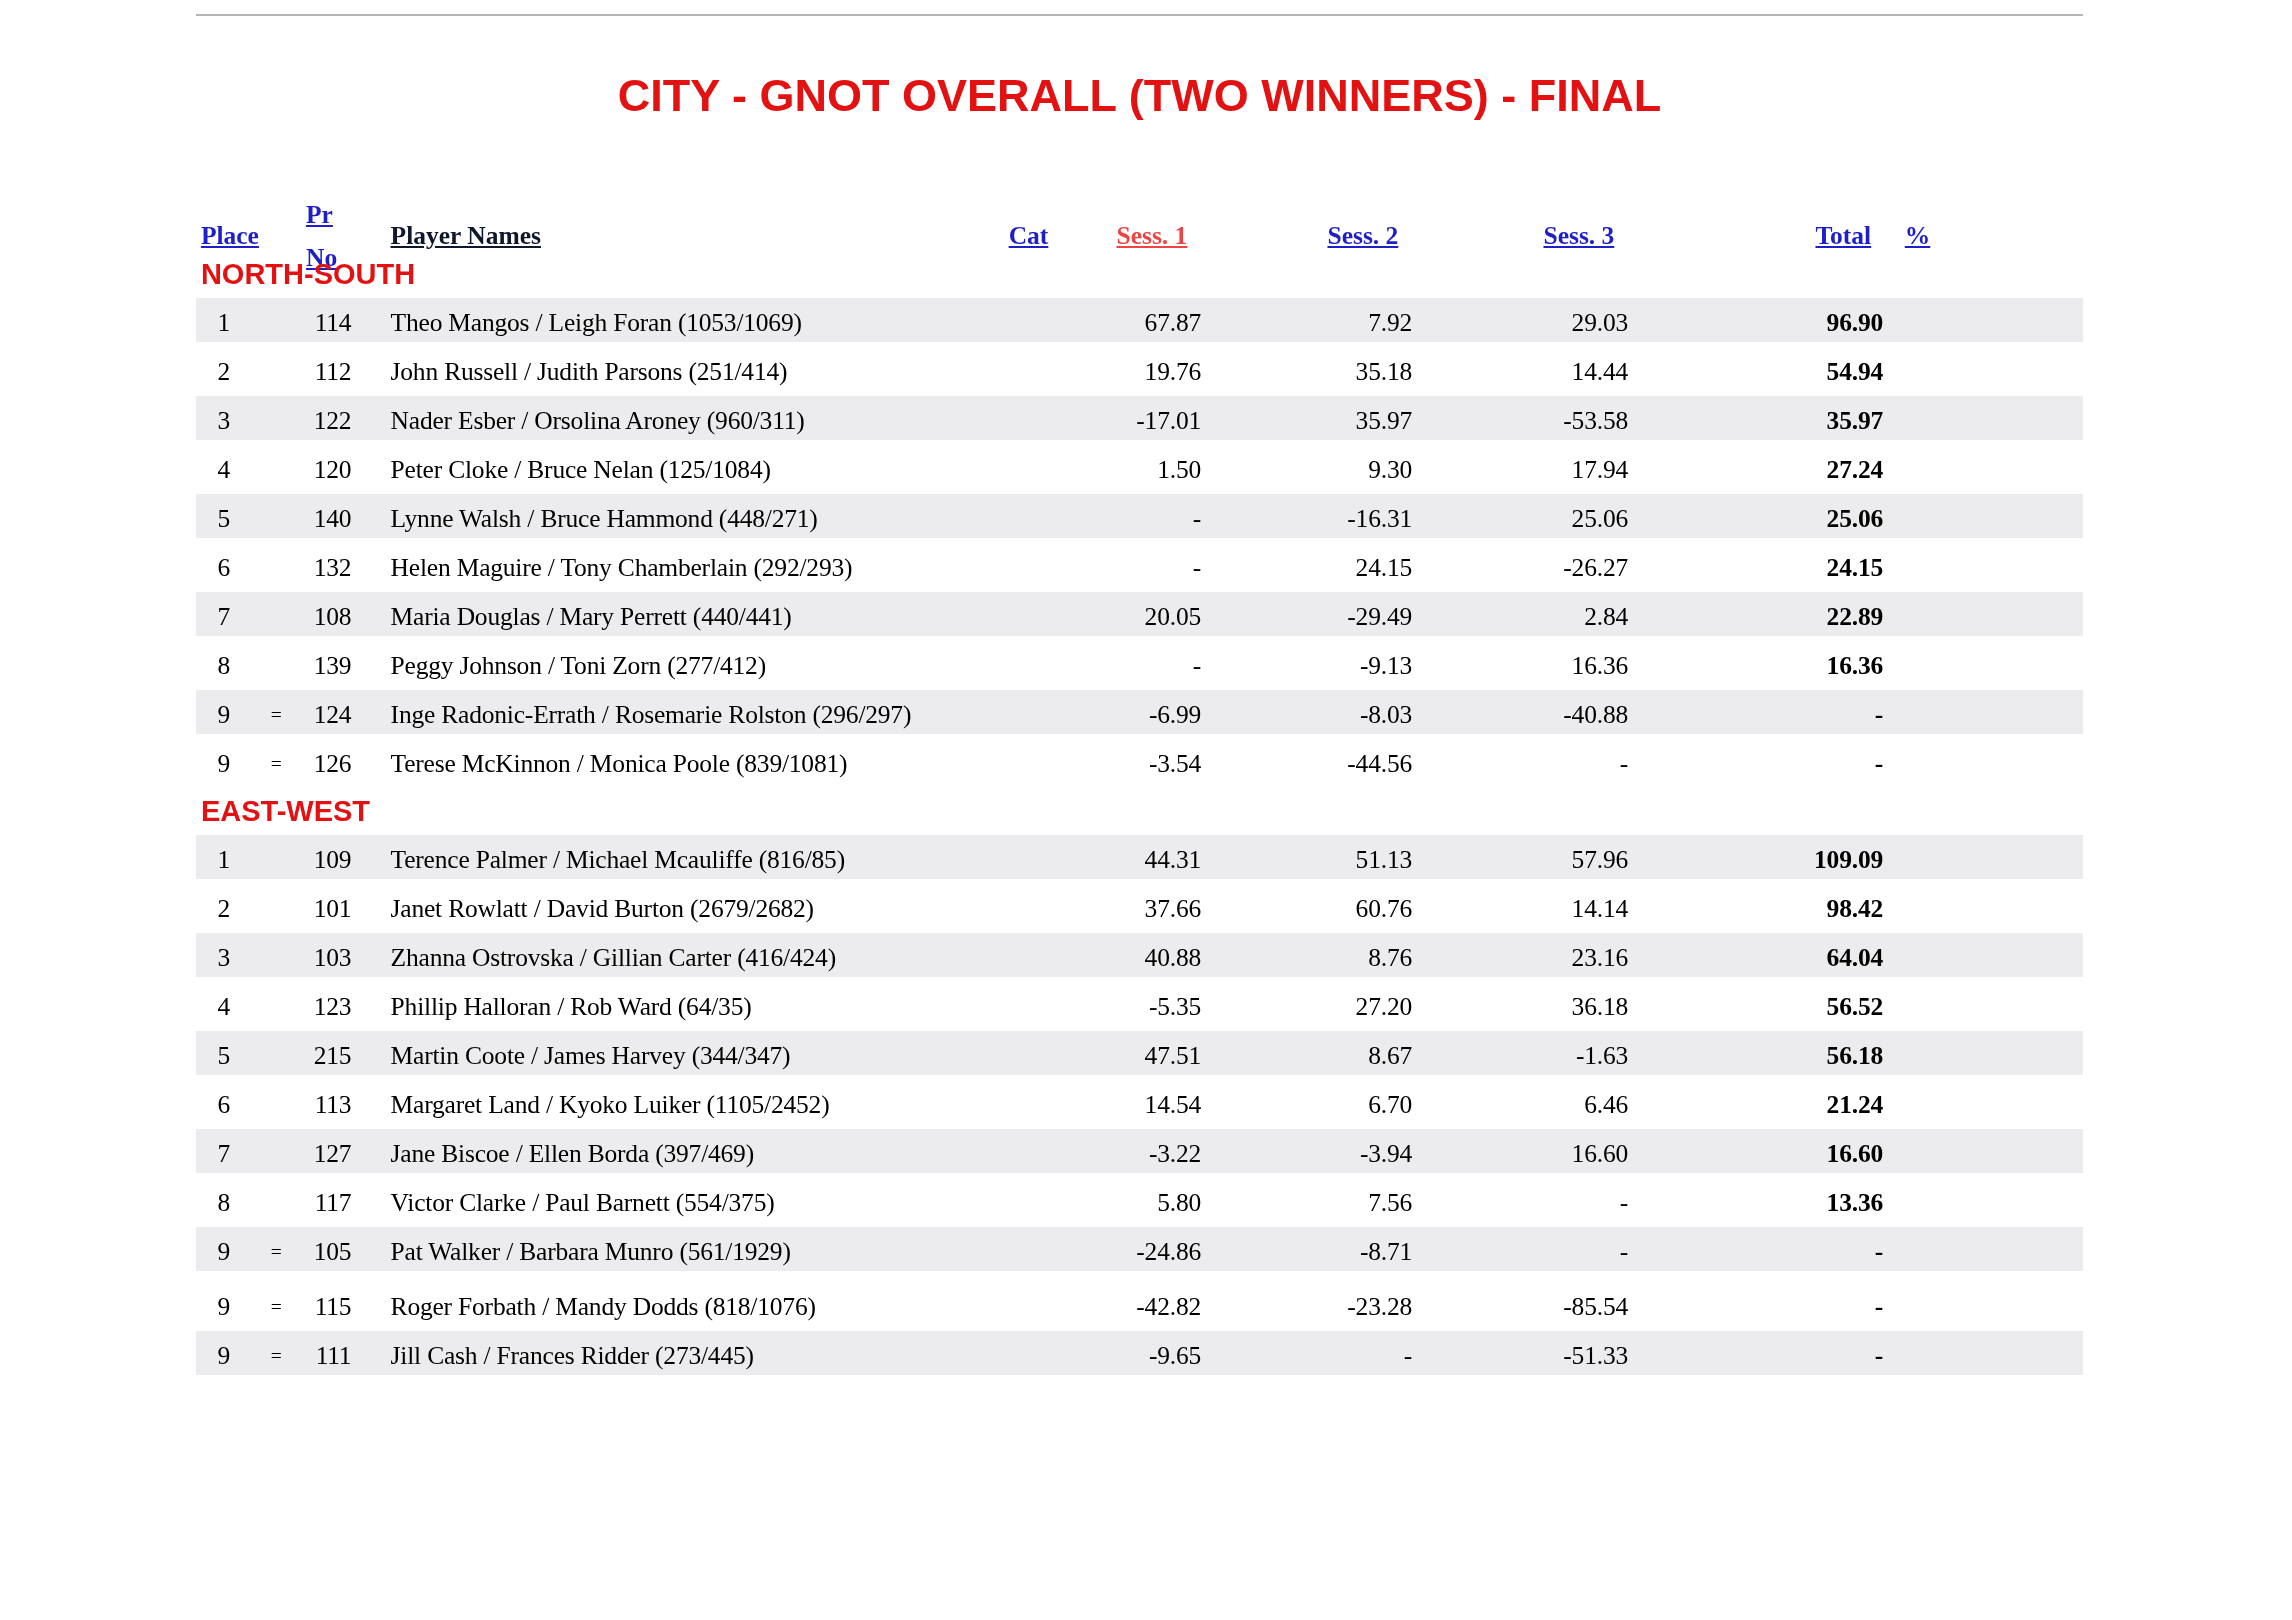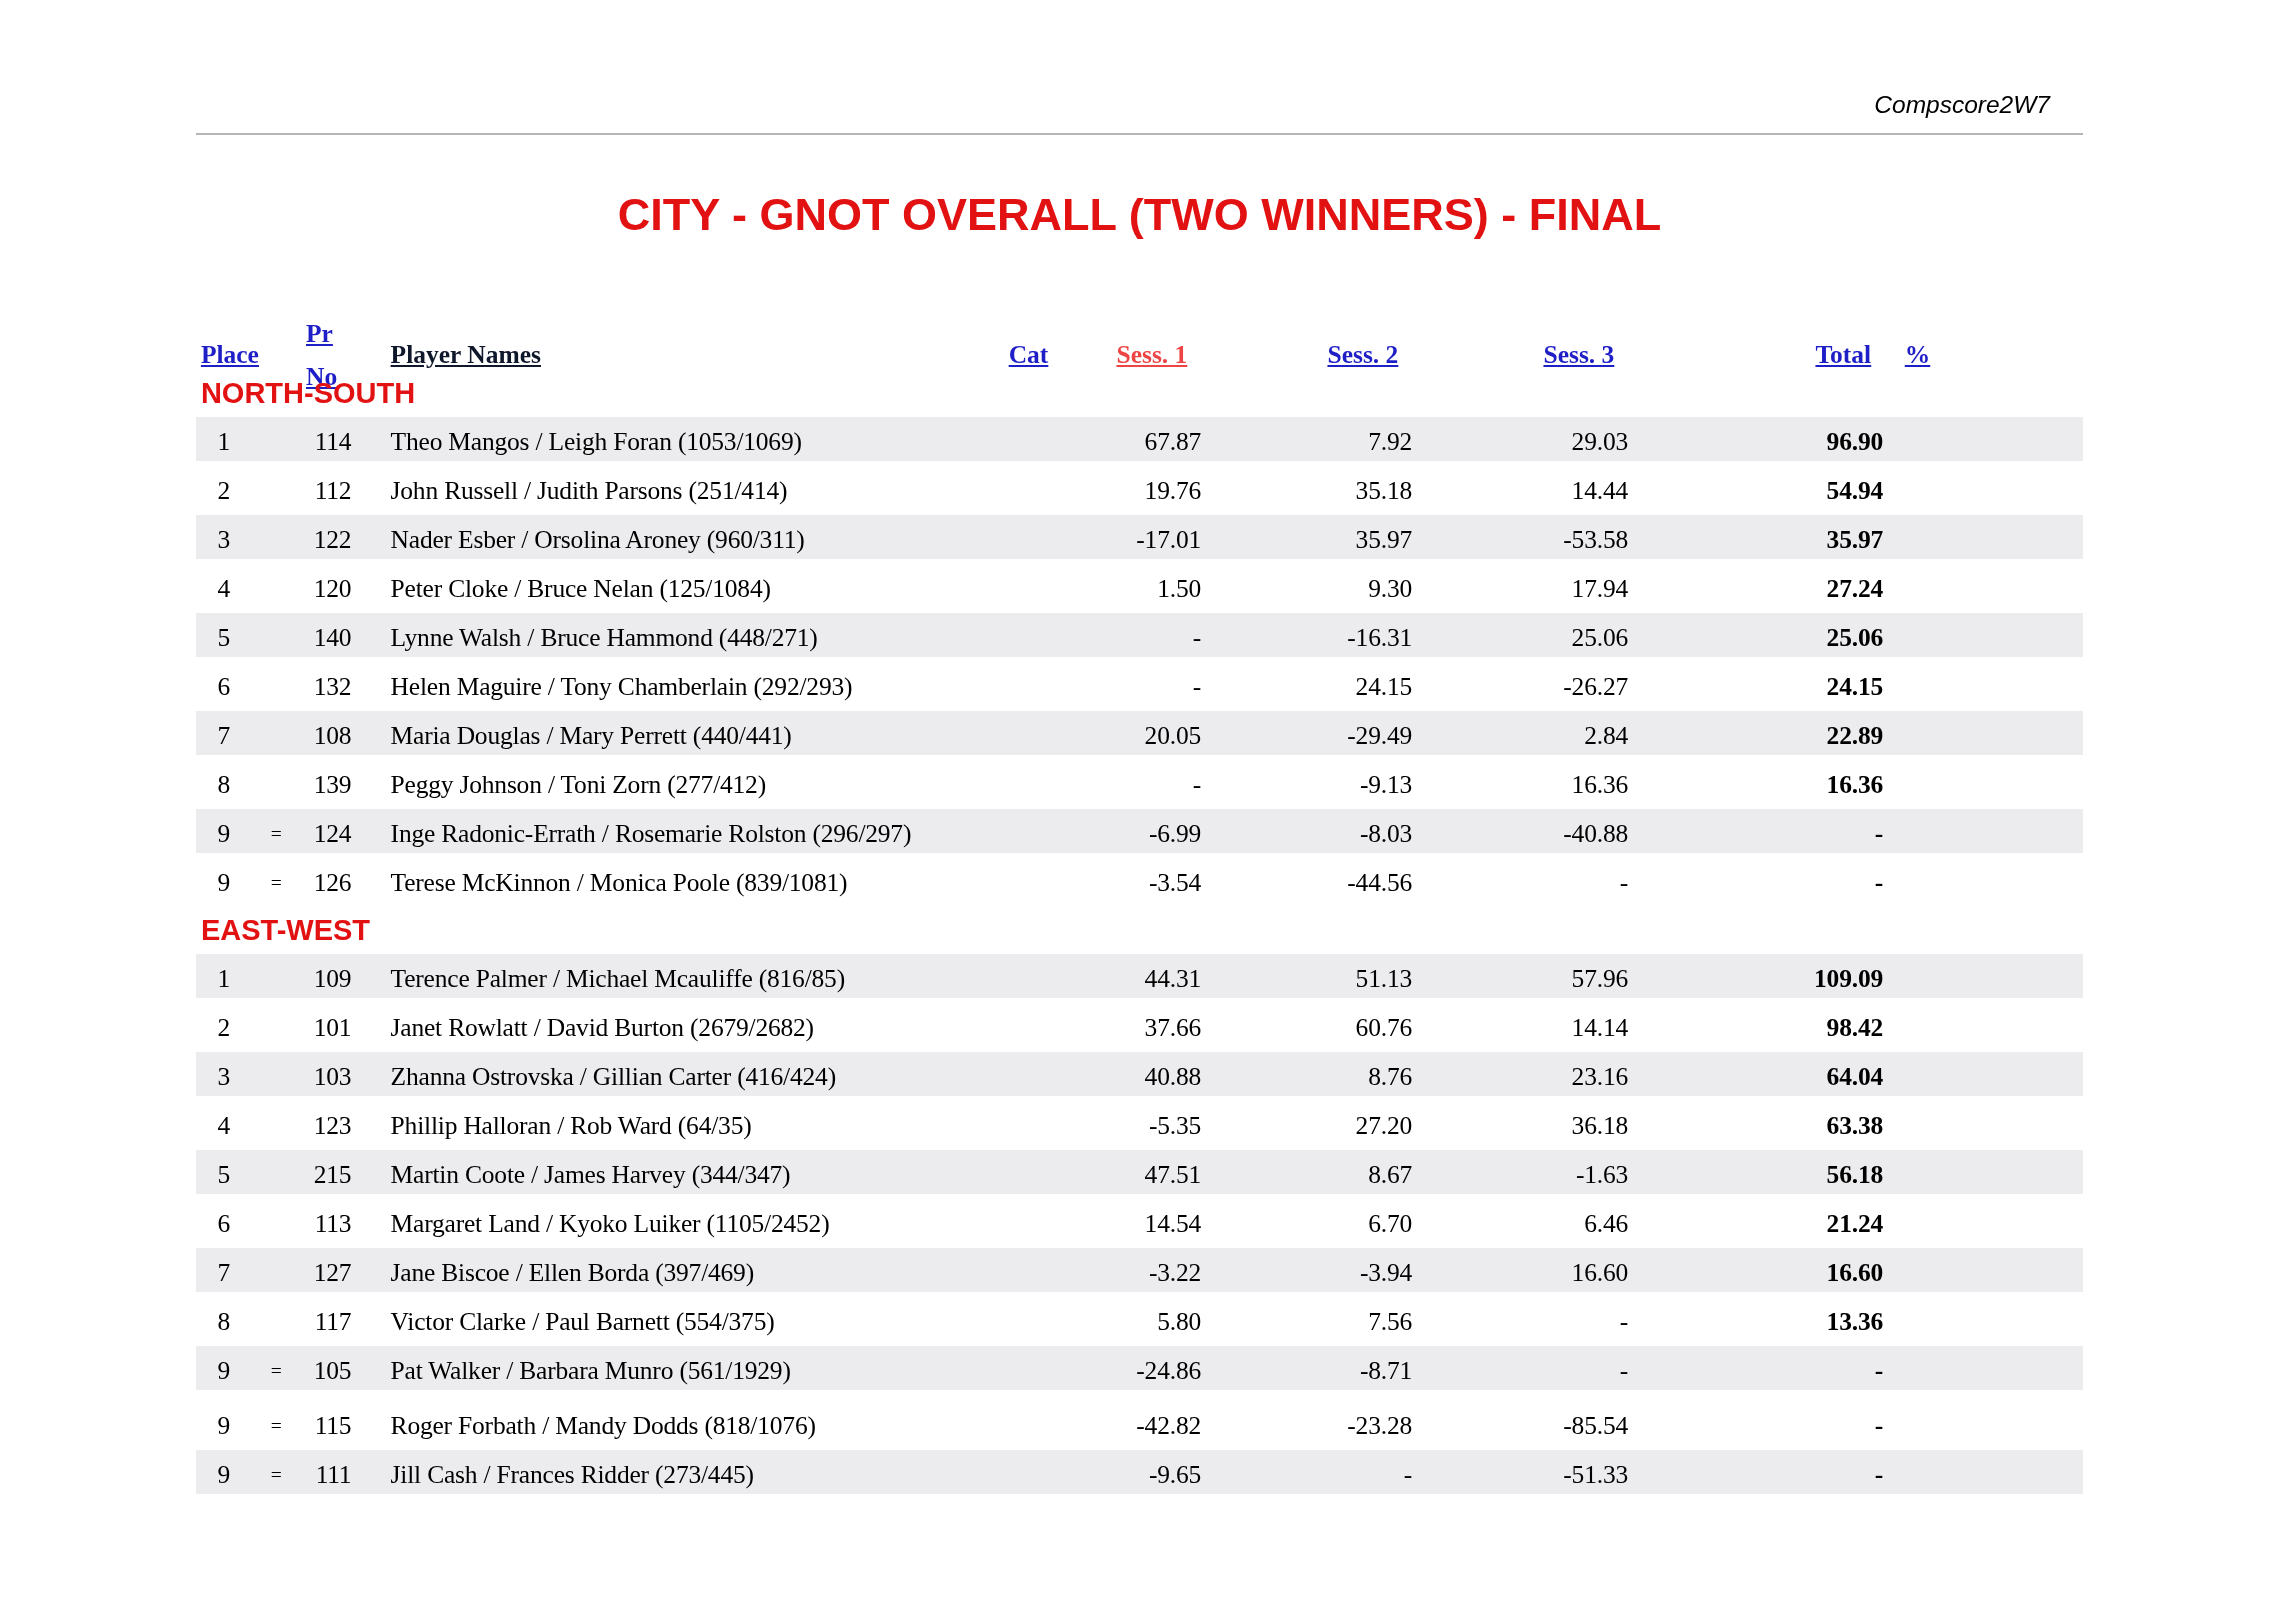--- a/index.html
+++ b/index.html
@@ -90,21 +90,20 @@
   .cell-cat   { text-align: center; }
   .cell-s     { text-align: right; }
   .cell-total { text-align: right; font-weight: bold; }
   .cell-pct   { text-align: center; }
 </style>
 </head>
 <body>
 
 <div class="page">
 
-  <div class="brand">Compscore2W7</div>
   <div class="rule"></div>
 
   <div class="title" style="color: rgb(227, 18, 18);">CITY - GNOT OVERALL (TWO WINNERS) - FINAL</div>
 
   <div class="grid hdr">
     <div class="c-place"><span class="h" style="color: rgb(31, 31, 200);">Place</span></div>
     <div class="c-prno" style="grid-column: 3;"><span class="h" style="color: rgb(31, 31, 200);">Pr No</span></div>
     <div class="c-names"><span class="h" style="color: #0f172a;">Player Names</span></div>
     <div class="c-cat"><span class="h" style="color: rgb(31, 31, 200);">Cat</span></div>
     <div class="c-s"><span class="h" style="color: #ef4444;">Sess. 1</span></div>
@@ -292,21 +291,21 @@
   </div>
       <div class="grid row">
     <div class="cell-place">4</div>
     <div class="cell-eq"></div>
     <div class="cell-prno">123</div>
     <div class="cell-names">Phillip Halloran / Rob Ward (64/35)</div>
     <div class="cell-cat"></div>
     <div class="cell-s">-5.35</div>
     <div class="cell-s">27.20</div>
     <div class="cell-s">36.18</div>
-    <div class="cell-total">63.38</div>
+    <div class="cell-total">56.52</div>
     <div class="cell-pct"></div>
     <div></div>
   </div>
       <div class="grid row shaded">
     <div class="cell-place">5</div>
     <div class="cell-eq"></div>
     <div class="cell-prno">215</div>
     <div class="cell-names">Martin Coote / James Harvey (344/347)</div>
     <div class="cell-cat"></div>
     <div class="cell-s">47.51</div>

